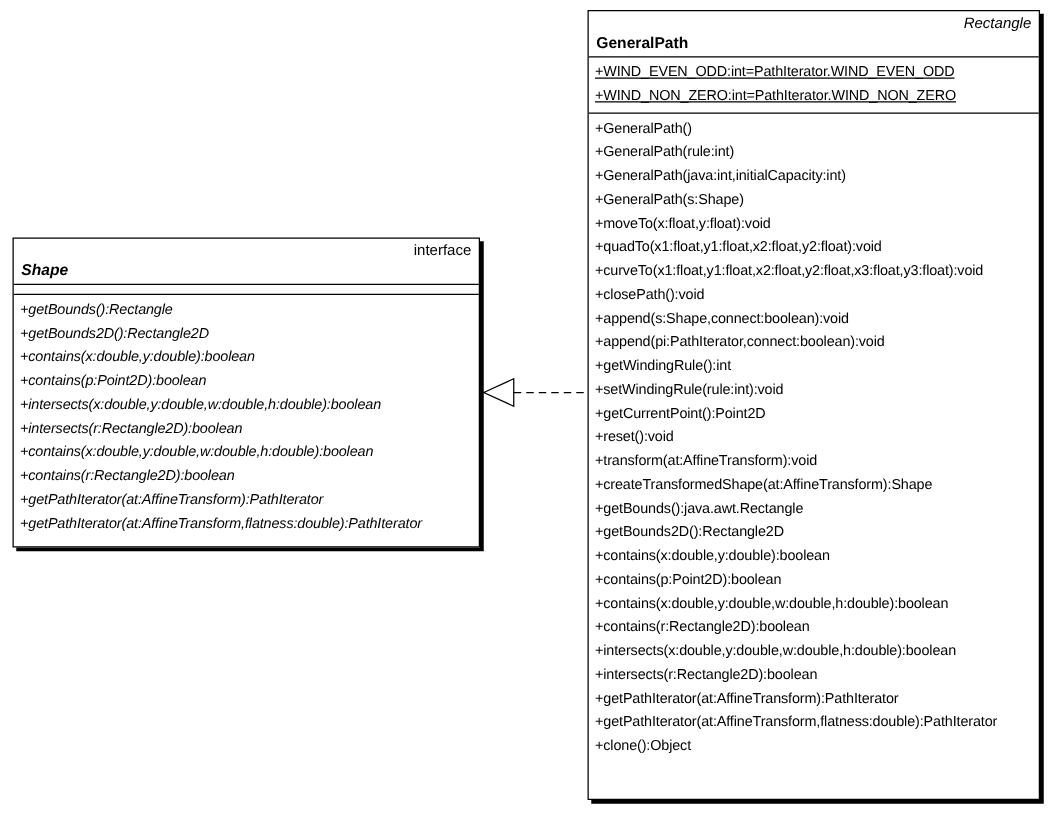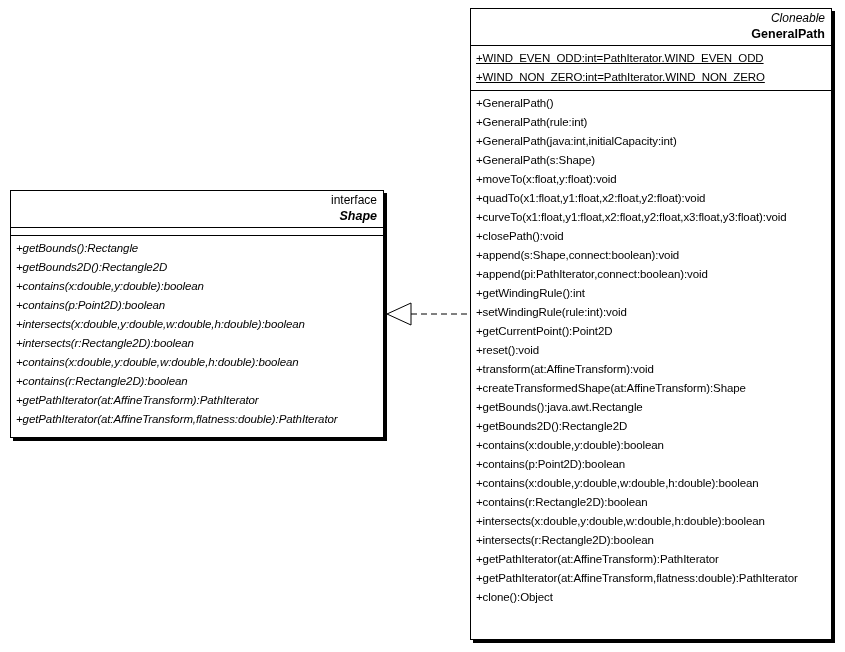--- a/index.html
+++ b/index.html
@@ -39,21 +39,21 @@
   }
 
   .stereotype-center {
     text-align: right;
     font-style: normal;
     font-size: 12px;
     line-height: 15px;
   }
 
   .class-name {
-    text-align: right;
+    text-align: left;
     font-weight: bold;
     font-size: 12.5px;
     line-height: 16px;
     white-space: nowrap;
   }
 
   .class-name.abstract {
     font-style: italic;
   }
 
@@ -115,21 +115,21 @@
       <div class="member italic">+contains(x:double,y:double,w:double,h:double):boolean</div>
       <div class="member italic">+contains(r:Rectangle2D):boolean</div>
       <div class="member italic">+getPathIterator(at:AffineTransform):PathIterator</div>
       <div class="member italic">+getPathIterator(at:AffineTransform,flatness:double):PathIterator</div>
     </div>
 </div>
 
 <div class="uml-box" id="generalpath-box" style="left:470px; top:8px; width:362px; height:632px;">
 
   <div class="box-header">
-    <div class="stereotype-right">Cloneable</div>
+    <div class="stereotype-right">Rectangle</div>
     <div class="class-name">GeneralPath</div>
   </div>
 
   <div class="compartment" id="generalpath-attributes">
       <div class="member static">+WIND_EVEN_ODD:int=PathIterator.WIND_EVEN_ODD</div>
       <div class="member static">+WIND_NON_ZERO:int=PathIterator.WIND_NON_ZERO</div>
     </div>
 
   <div class="compartment" id="generalpath-methods">
       <div class="member">+GeneralPath()</div>

